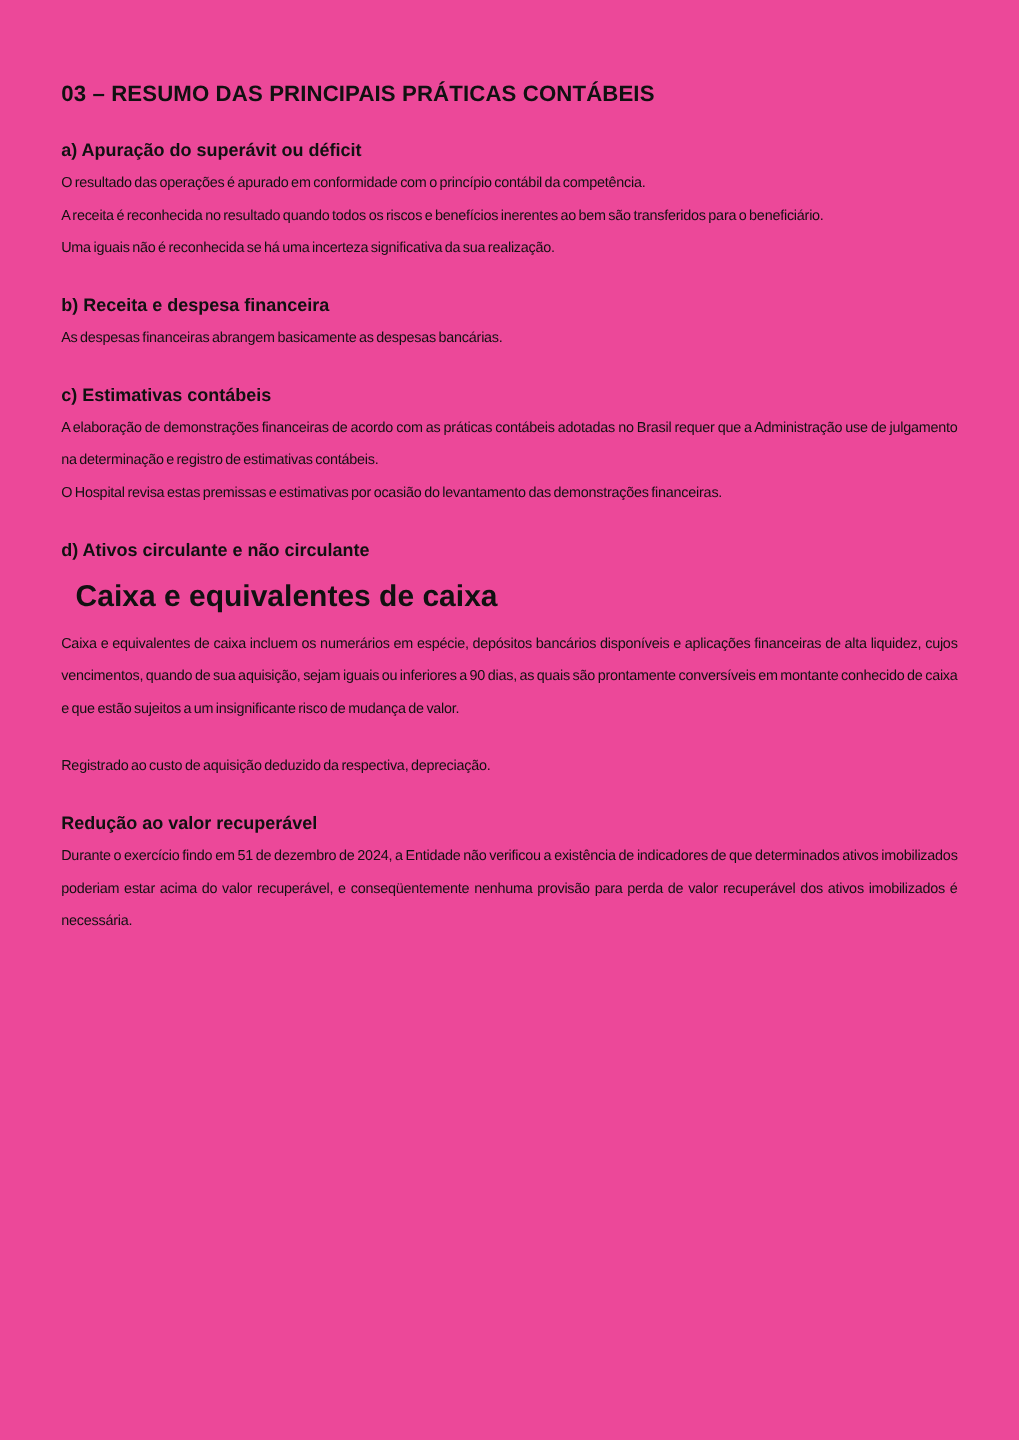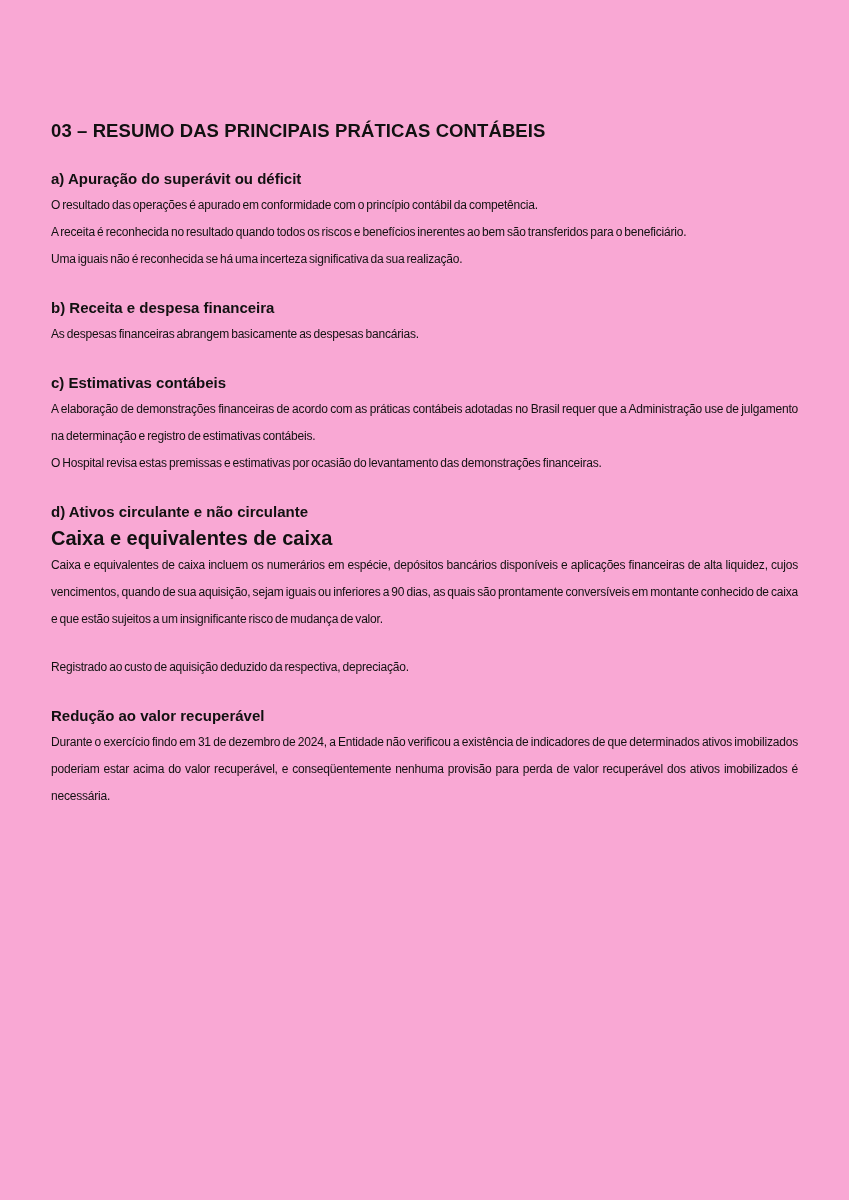--- a/index.html
+++ b/index.html
@@ -12,45 +12,45 @@
     height: 1200px;
     position: relative;
     font-family: "Liberation Sans", sans-serif;
     color: #111111;
     -webkit-font-smoothing: antialiased;
   }
   .doc-page {
     box-sizing: border-box;
     width: 849px;
     height: 1200px;
-    padding: 117px 51px 0 51px;
-    background: #f9a8d4;
+    padding: 64px 51px 0 51px;
+    background: #ec4899;
     overflow: hidden;
   }
   .doc-title {
     font-size: 18.5px;
     font-weight: bold;
     line-height: 27px;
     letter-spacing: 0.1px;
     margin: 0 0 0 0;
   }
   .section {
     margin-top: 21px;
   }
   .section-heading {
     font-size: 15px;
     font-weight: bold;
     line-height: 27px;
     margin: 0;
   }
   .section-subheading {
-    font-size: 20px;
+    font-size: 25px;
     font-weight: bold;
     line-height: 27px;
-    margin: 0;
+    margin: 12px;
   }
   .para {
     font-size: 12px;
     line-height: 27px;
     letter-spacing: -0.2px;
     word-spacing: -1px;
     margin: 0;
     text-align: justify;
     text-justify: inter-word;
   }
@@ -85,16 +85,16 @@
     <h3 class="section-subheading">Caixa e equivalentes de caixa</h3>
     <p class="para">Caixa e equivalentes de caixa incluem os numerários em espécie, depósitos bancários disponíveis e aplicações financeiras de alta liquidez, cujos vencimentos, quando de sua aquisição, sejam iguais ou inferiores a 90 dias, as quais são prontamente conversíveis em montante conhecido de caixa e que estão sujeitos a um insignificante risco de mudança de valor.</p>
   </div>
 
   <div class="section">
     <p class="para">Registrado ao custo de aquisição deduzido da respectiva, depreciação.</p>
   </div>
 
   <div class="section">
     <h2 class="section-heading">Redução ao valor recuperável</h2>
-    <p class="para">Durante o exercício findo em 31 de dezembro de 2024, a Entidade não verificou a existência de indicadores de que determinados ativos imobilizados poderiam estar acima do valor recuperável, e conseqüentemente nenhuma provisão para perda de valor recuperável dos ativos imobilizados é necessária.</p>
+    <p class="para">Durante o exercício findo em 51 de dezembro de 2024, a Entidade não verificou a existência de indicadores de que determinados ativos imobilizados poderiam estar acima do valor recuperável, e conseqüentemente nenhuma provisão para perda de valor recuperável dos ativos imobilizados é necessária.</p>
   </div>
 
 </div>
 
 </body></html>

